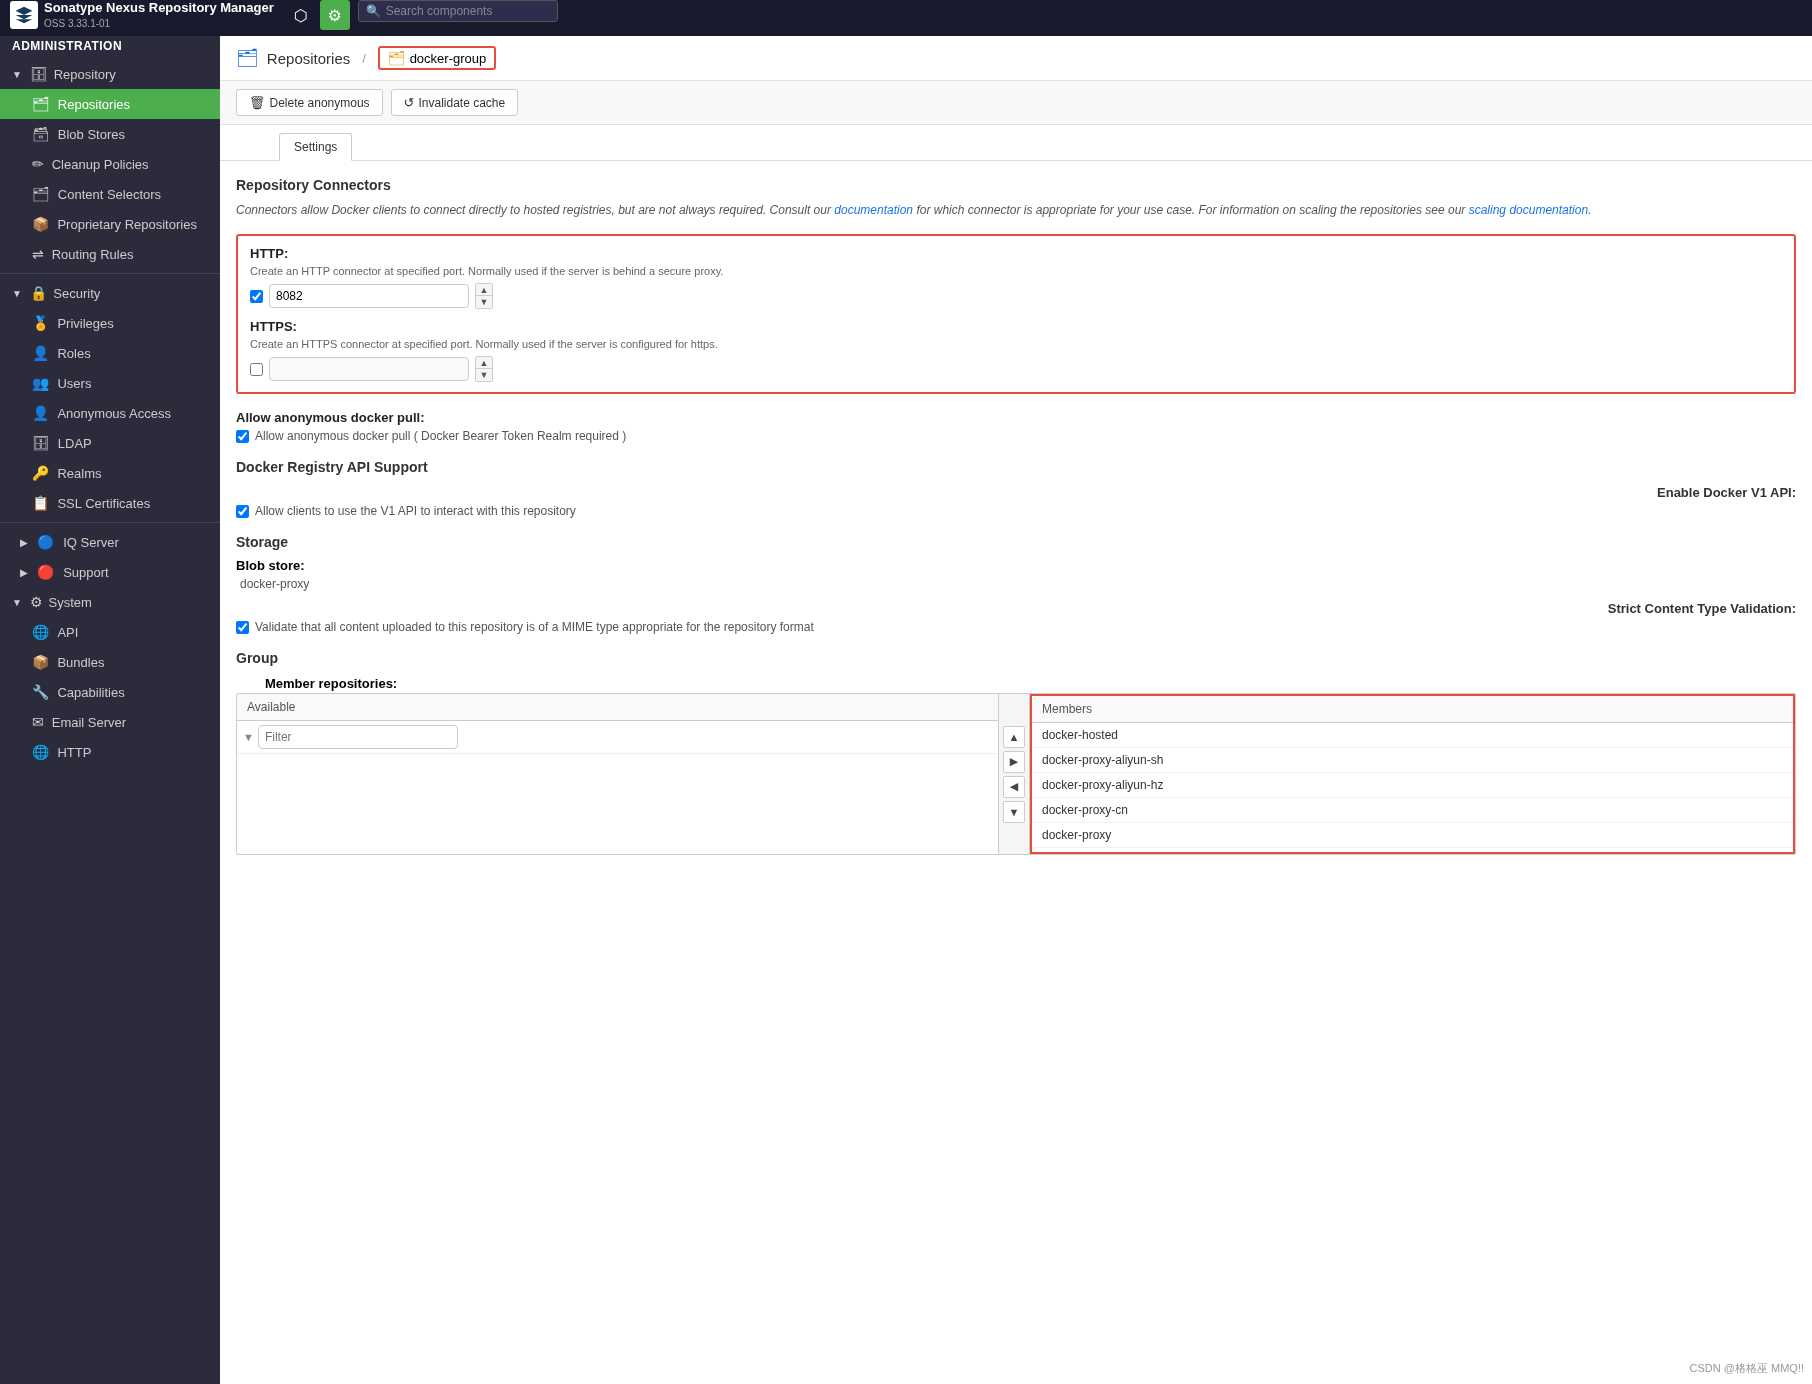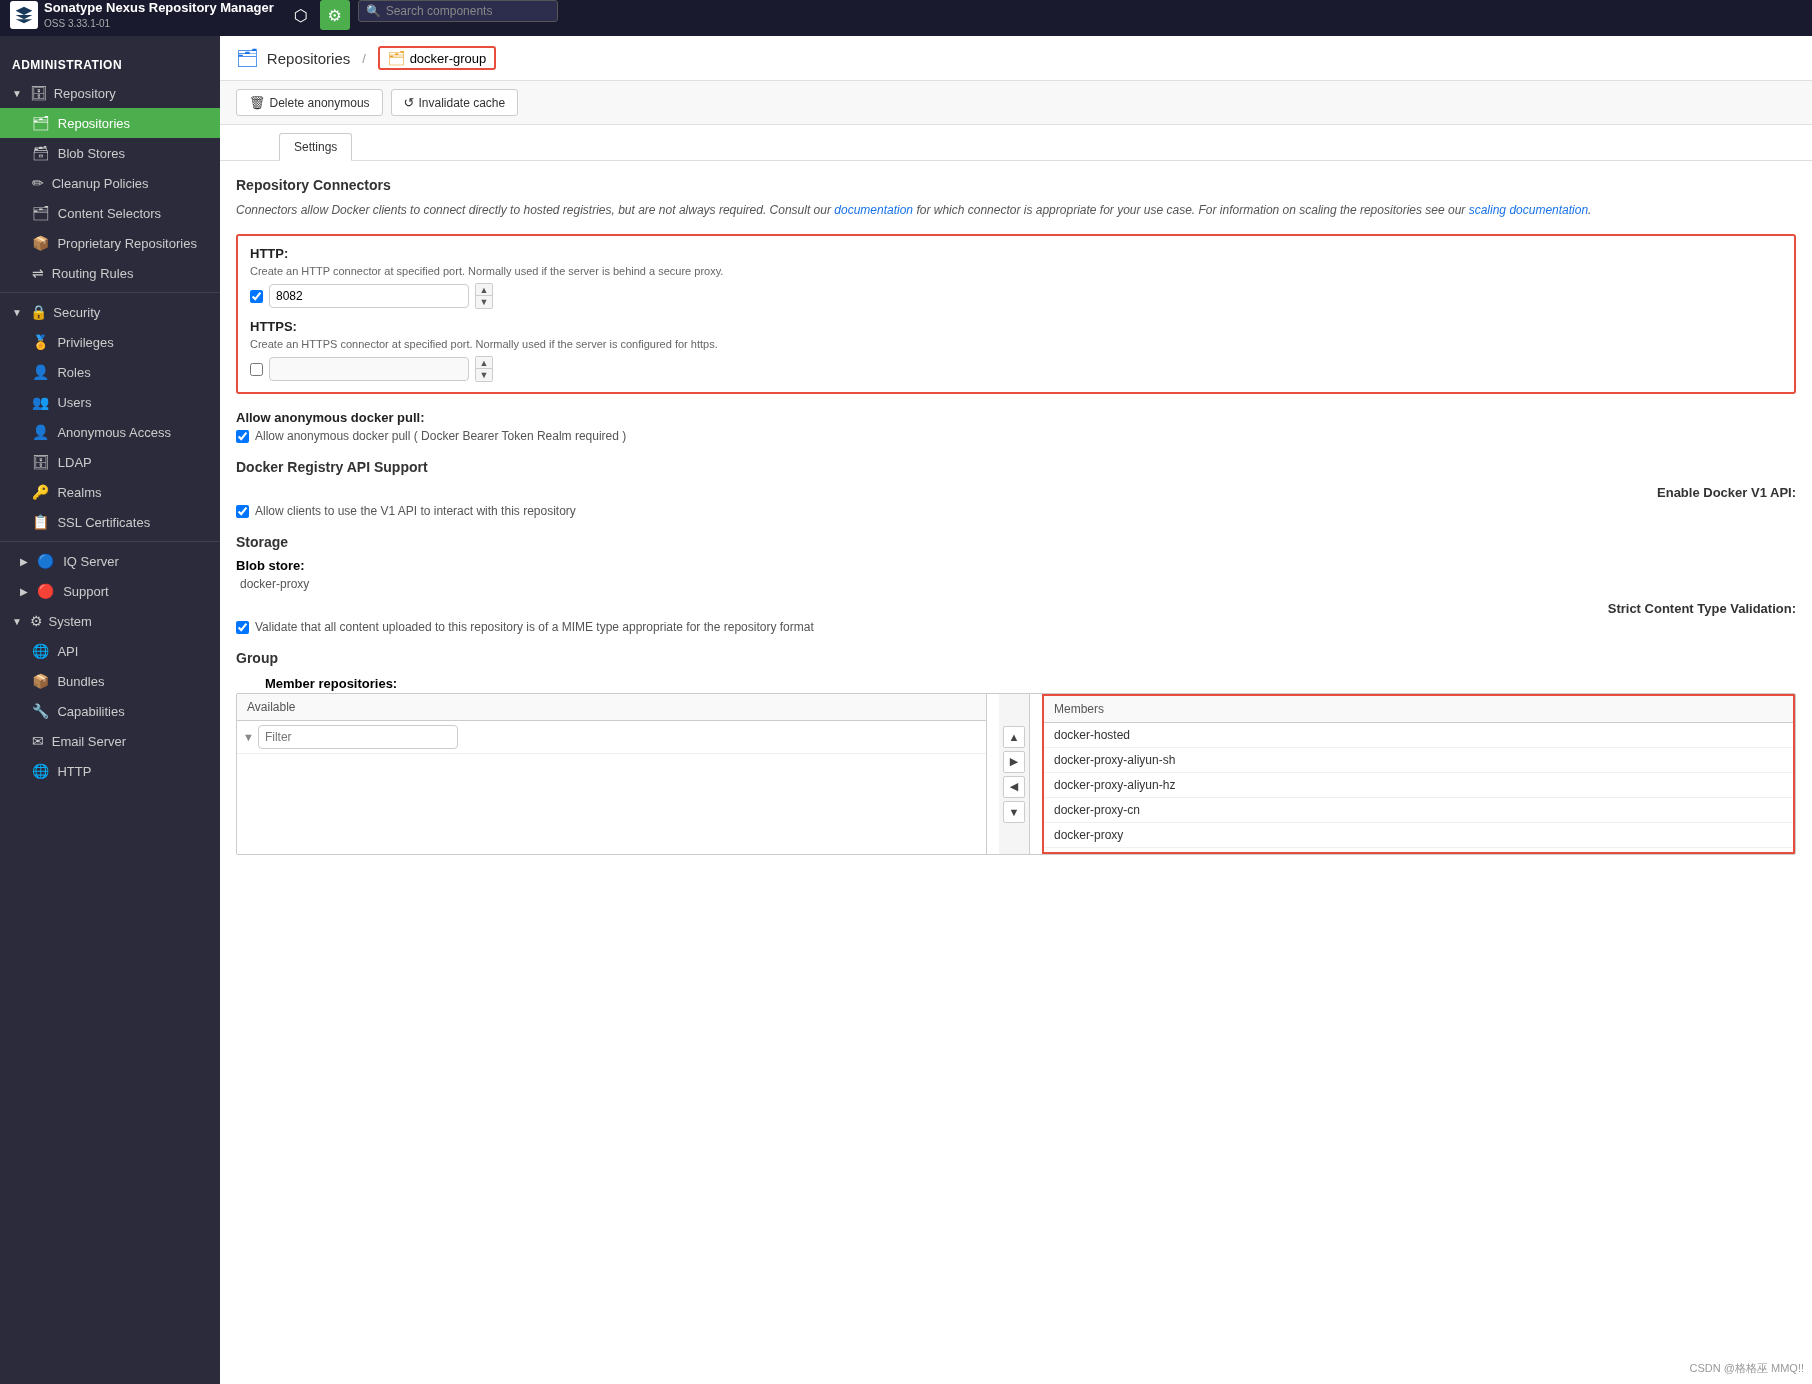--- a/index.html
+++ b/index.html
@@ -56,21 +56,21 @@
     
     .sidebar {
       width: 220px;
       background: #2b2b3b;
       color: #ccc;
       flex-shrink: 0;
       overflow-y: auto;
       font-size: 13px;
     }
     .sidebar-section-title {
-      padding: 22px 12px 6px;
+      padding: 3px 12px 6px;
       font-size: 12px;
       color: #fff;
       font-weight: bold;
       text-transform: uppercase;
       letter-spacing: 0.5px;
     }
     .sidebar-item {
       display: flex;
       align-items: center;
       padding: 7px 12px 7px 20px;
@@ -293,21 +293,21 @@
     
     .group-section { margin-top: 16px; }
     .group-title { font-size: 14px; font-weight: bold; margin-bottom: 10px; color: #333; }
     .member-section { }
     .member-label { font-weight: bold; font-size: 13px; margin-bottom: 2px; padding-left: 29px; }
     .member-desc { font-size: 11px; color: #666; margin-bottom: 8px; }
     .member-desc a { color: #1a73e8; text-decoration: none; }
 
     .member-columns {
       display: flex;
-      gap: 12px;
+      gap: 0;
       border: 1px solid #ccc;
       border-radius: 2px;
       overflow: hidden;
     }
 
     .available-col {
       flex: 1;
       border-right: 1px solid #ccc;
     }
     .available-header {

